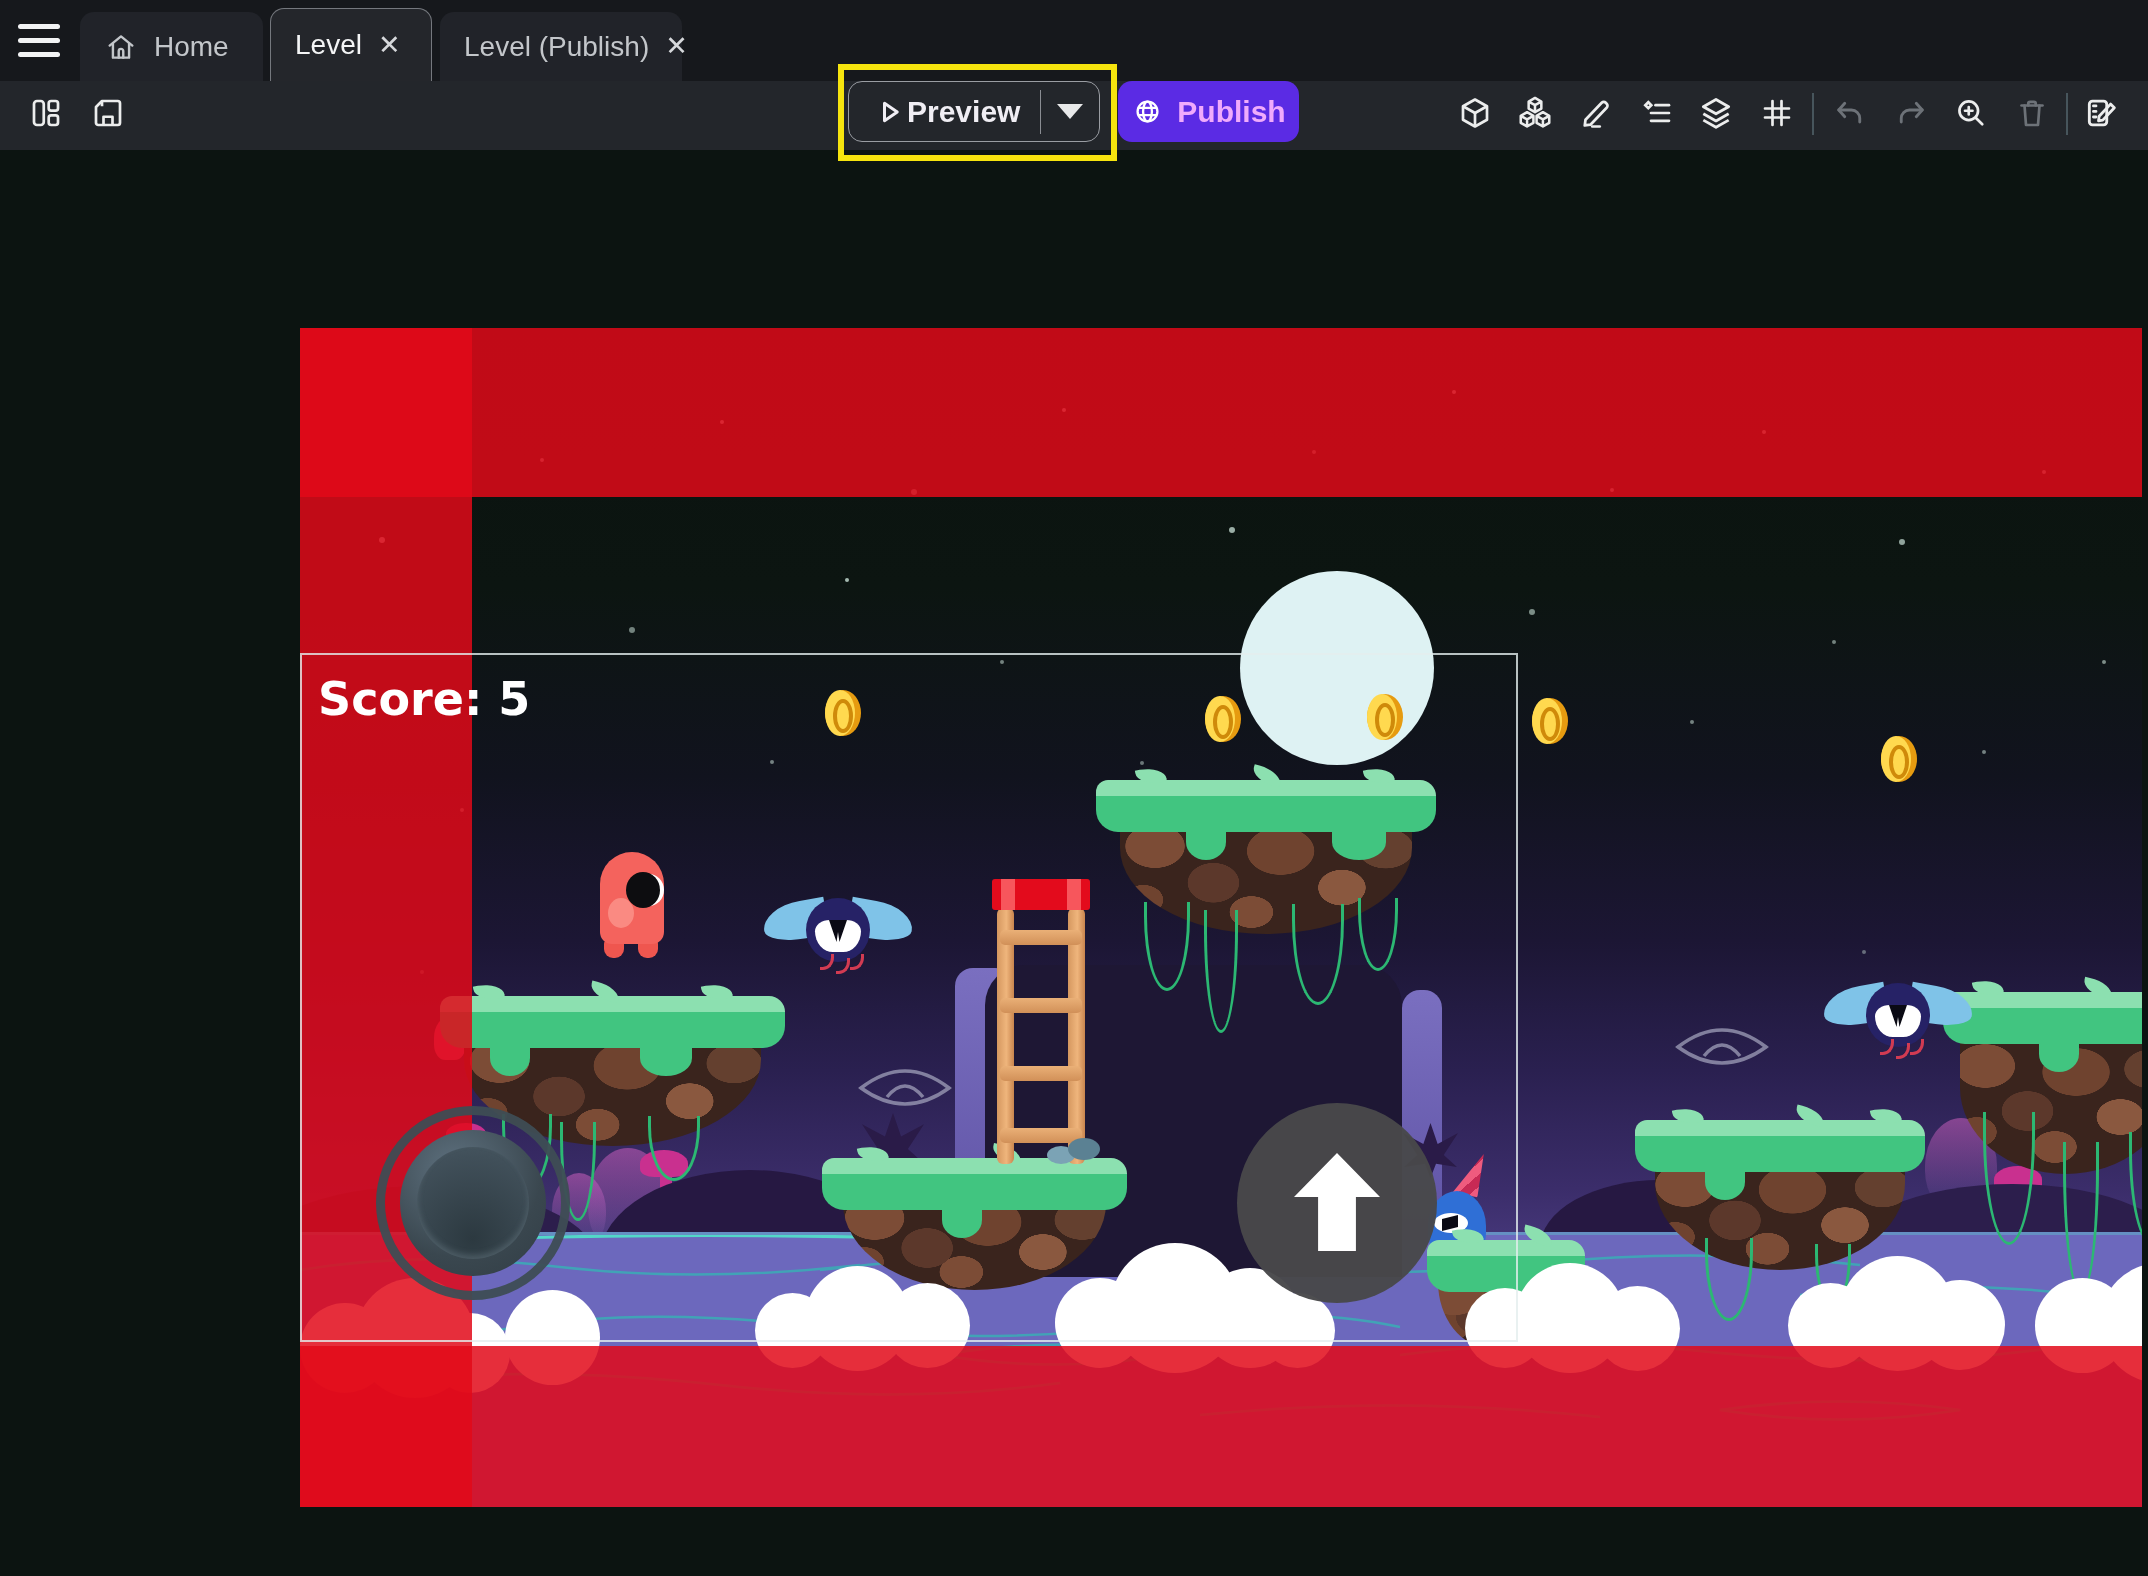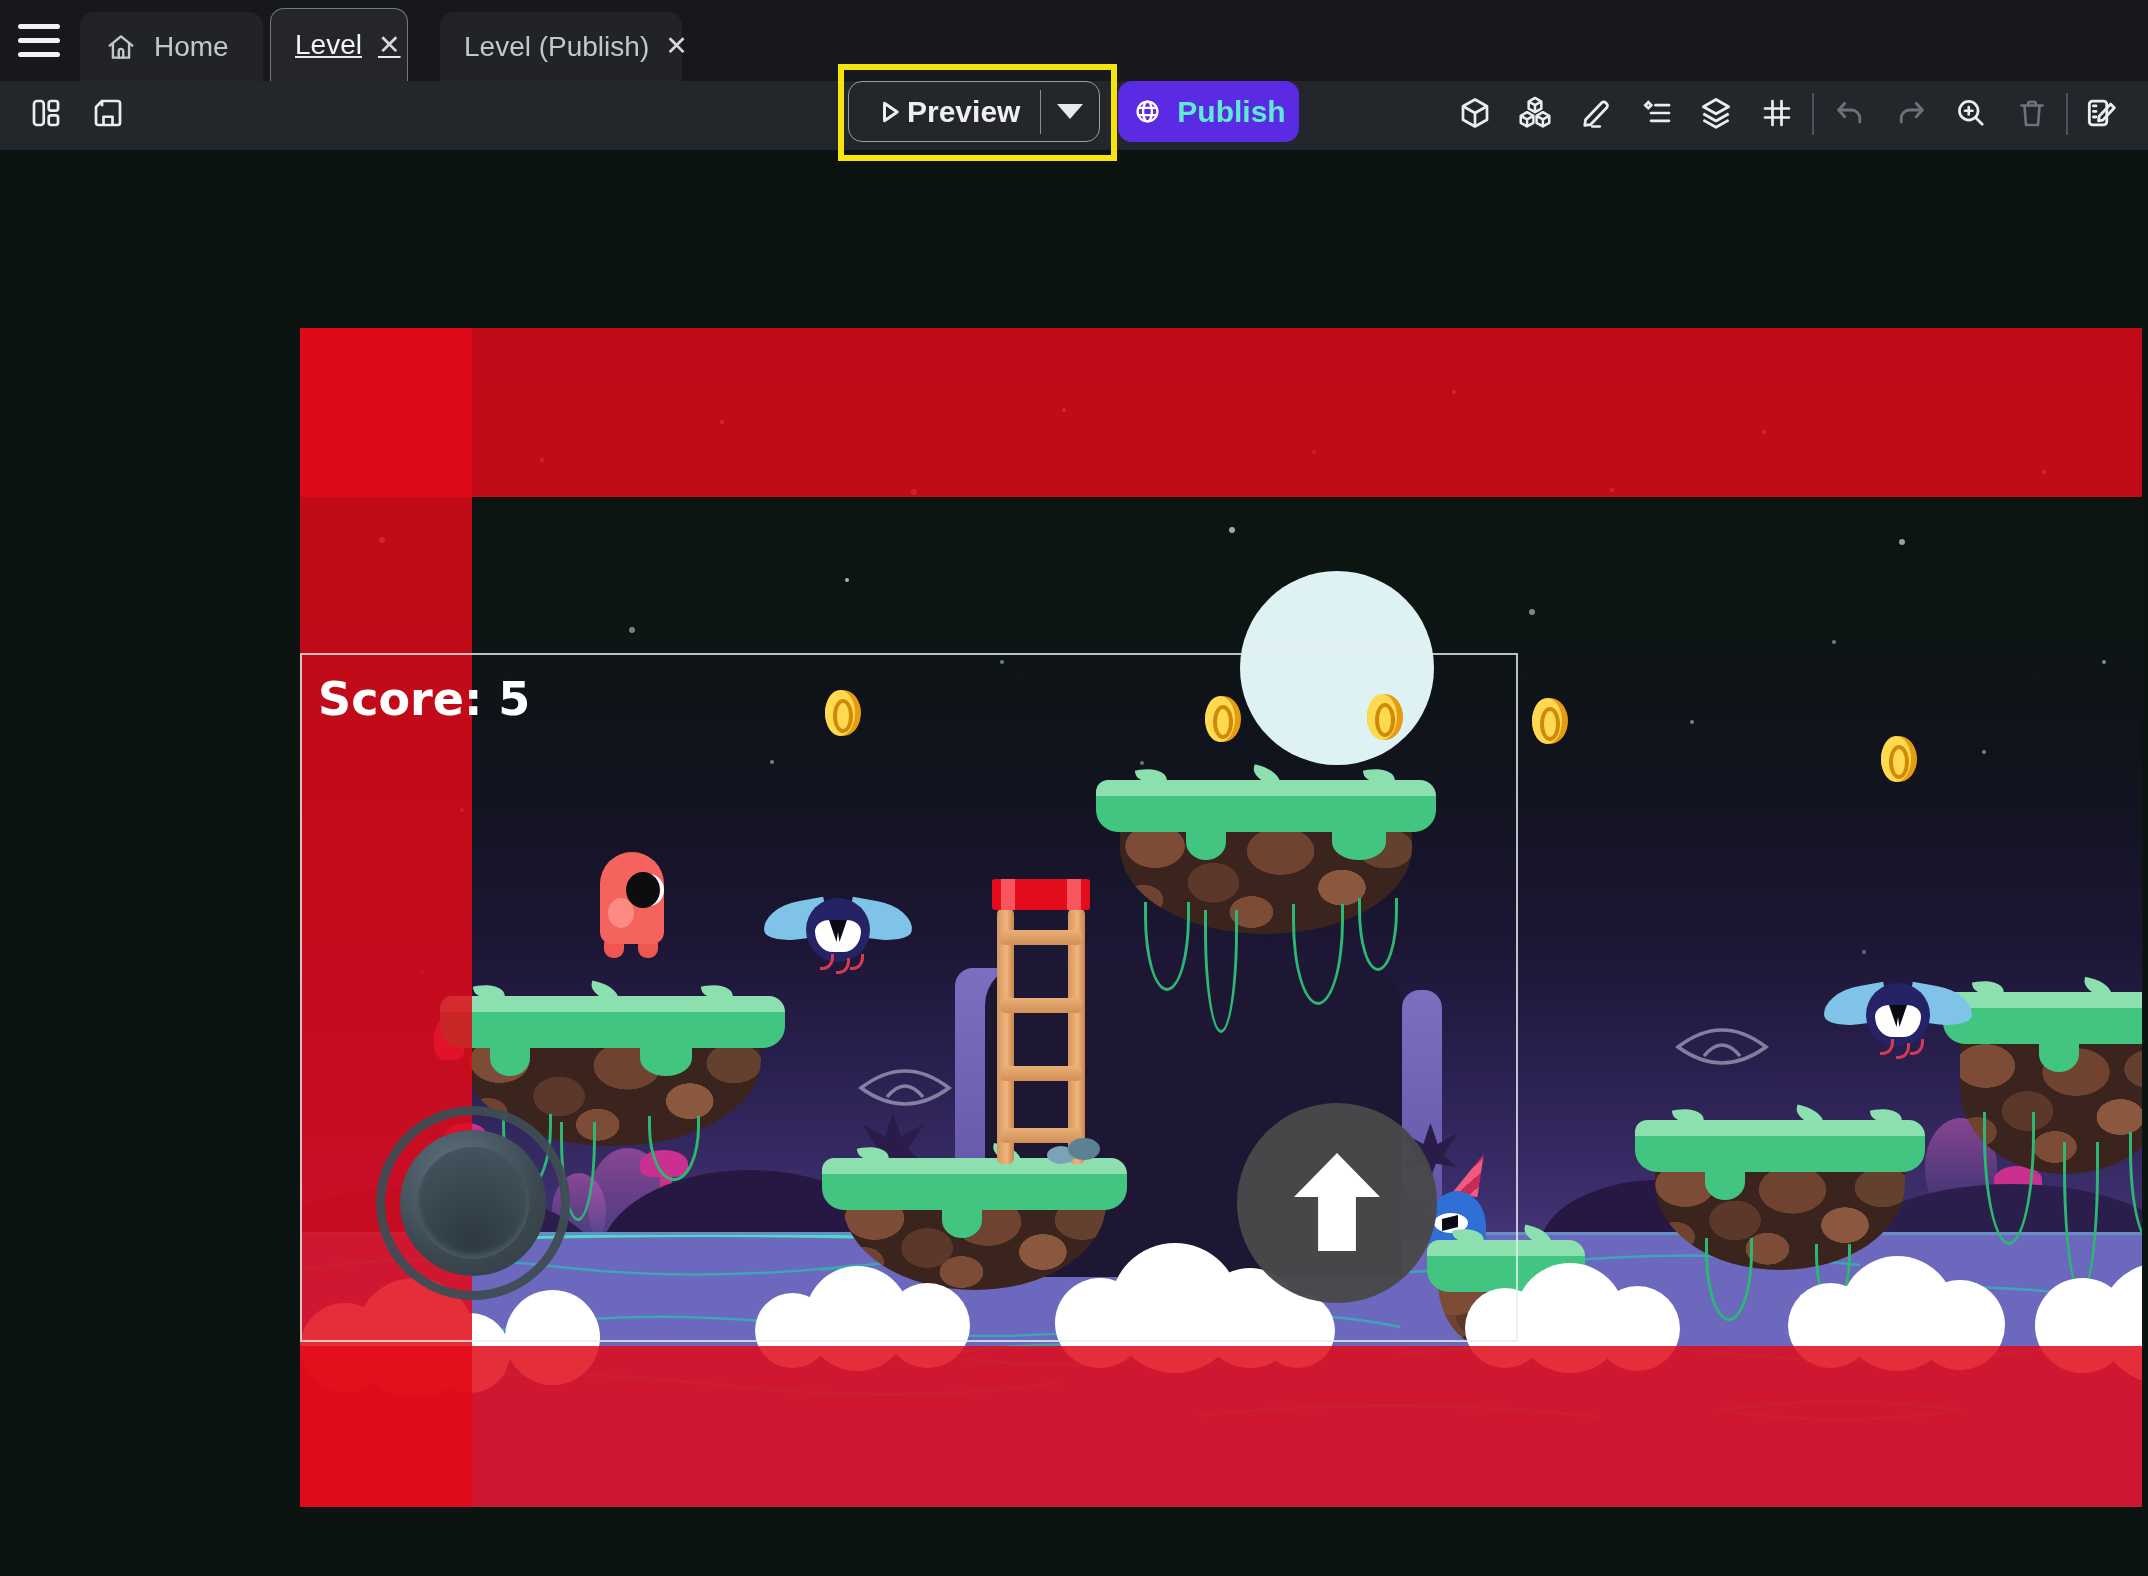--- a/index.html
+++ b/index.html
@@ -23,21 +23,21 @@
   .tbtn{position:absolute;top:93px;width:40px;height:40px;display:flex;align-items:center;justify-content:center;cursor:pointer;}
   .tb-divider{position:absolute;top:93px;width:2px;height:42px;background:#47555c;}
   .preview-highlight{position:absolute;left:838px;top:64px;width:279px;height:97px;border:6px solid #f6e40e;box-sizing:border-box;z-index:12;pointer-events:none;}
   .preview-btn{position:absolute;left:848px;top:81px;width:252px;height:61px;border:1.5px solid #9a9da3;border-radius:14px;
        box-sizing:border-box;display:flex;align-items:center;cursor:pointer;z-index:11;}
   .preview-btn .plabel{font-size:30px;font-weight:bold;color:#f0eef4;flex:1;text-align:left;}
   .preview-btn .split{width:1.5px;height:44px;background:#8a8d93;}
   .caret-down{width:0;height:0;border-left:13px solid transparent;border-right:13px solid transparent;border-top:15px solid #e8e9ea;margin:0 16px;}
   .publish-btn{position:absolute;left:1118px;top:81px;width:181px;height:61px;background:#5b2be4;border-radius:14px;
        display:flex;align-items:center;justify-content:center;gap:13px;cursor:pointer;z-index:11;}
-  .publish-btn .plabel{font-size:30px;font-weight:bold;color:#5eead4;}
+  .publish-btn .plabel{font-size:30px;font-weight:bold;color:#f0abfc;}
 
   
   .canvas{position:absolute;left:0;top:150px;width:2148px;height:1426px;background:#0c1411;}
   .scene{position:absolute;left:300px;top:178px;width:1842px;height:1179px;overflow:hidden;
      background:linear-gradient(180deg,#0a130f 0%,#0c1511 22%,#11131e 38%,#1c1634 52%,#2a2050 63%,#3b2d6a 73%,#4f4088 82%,#5d4e9b 90%,#655aa8 100%);}
   .stars{position:absolute;left:0;top:0;width:4px;height:4px;border-radius:50%;
      box-shadow:80px 210px 0 1px rgba(215,240,230,.8),160px 480px 0 0 rgba(215,240,230,.55),240px 130px 0 0 rgba(215,240,230,.7),
       330px 300px 0 1px rgba(215,240,230,.5),420px 92px 0 0 rgba(215,240,230,.8),470px 432px 0 0 rgba(215,240,230,.5),
       545px 250px 0 0 rgba(215,240,230,.75),612px 162px 0 1px rgba(215,240,230,.6),700px 332px 0 0 rgba(215,240,230,.5),
       762px 80px 0 0 rgba(215,240,230,.8),840px 433px 0 0 rgba(215,240,230,.45),930px 200px 0 1px rgba(215,240,230,.7),
@@ -141,21 +141,21 @@
       <span>
         <svg width="34" height="34" viewBox="0 0 24 24" fill="none" stroke="#c3c6ca" stroke-width="1.7" stroke-linejoin="round" stroke-linecap="round">
           <path d="M4 11 L12 4.5 L20 11"></path>
             <path d="M6.3 9.5 V19.5 H17.7 V9.5"></path>
             <path d="M10.4 19.5 v-4.6 a1.6 1.6 0 0 1 3.2 0 v4.6"></path>
         </svg>
       </span>
       <span class="label">Home</span>
     </div>
 
-    <div class="tab active" style="left:270px;width:138px;text-decoration:underline;">
+    <div class="tab active" style="left:270px;width:162px;">
       <span class="label">Level</span>
       <span class="close">✕</span>
     </div>
 
     <div class="tab" style="left:440px;width:242px;">
       <span class="label">Level (Publish)</span>
       <span class="close">✕</span>
     </div>
   </div>
 

